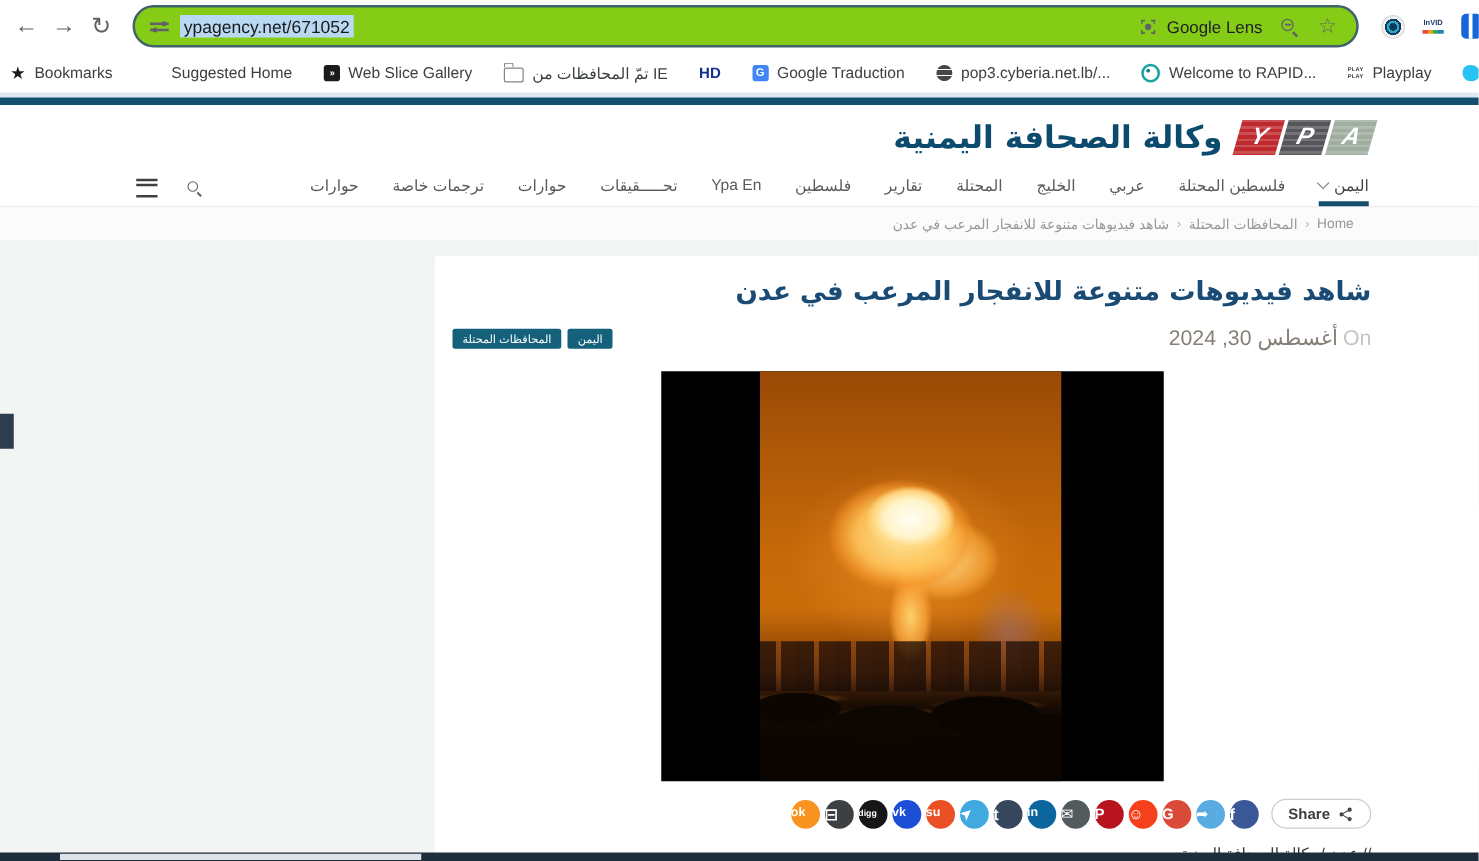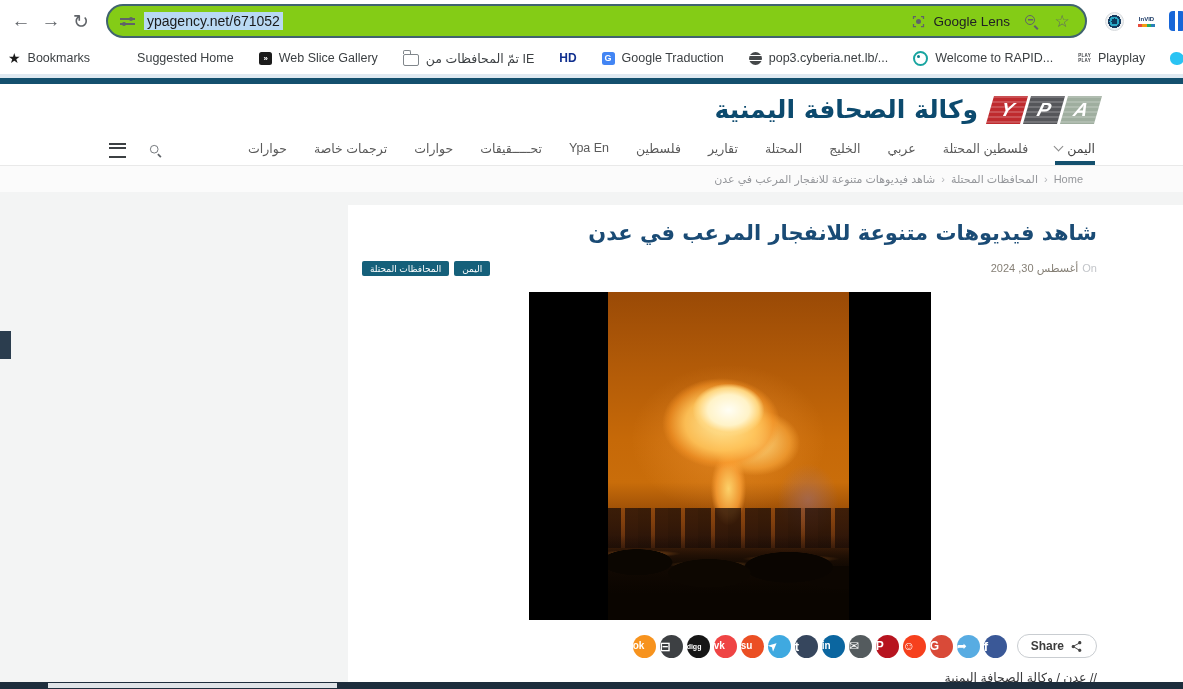--- a/index.html
+++ b/index.html
@@ -78,21 +78,21 @@
   .breadcrumb{height:26px;background:#fbfbfb;display:flex;direction:rtl;align-items:center;
               padding-right:88px;box-sizing:border-box;font-size:11px;color:#95979b}
   .crumb{display:inline-flex;align-items:center;cursor:pointer}
   .crumb-sep{margin:0 6px;color:#b4b6ba}
   
   .page-body{position:absolute;top:192px;bottom:0;left:0;right:0;background:#f3f4f4}
   .content-wrap{position:absolute;left:348px;top:13px;right:0;bottom:0;background:#fff}
   .article{width:735px;margin-left:14px;direction:rtl;padding-top:16px}
   .article-title{font-size:21px;font-weight:700;color:#1a4b75;margin:0;font-family:"DejaVu Sans",sans-serif}
   .meta{display:flex;direction:rtl;justify-content:space-between;align-items:center;margin-top:16px}
-  .date{font-size:11px;color:#857f75}
+  .date{font-size:17px;color:#857f75}
   .date .on{color:#c2c5c9;margin-left:4px}
   .badges{display:flex;direction:rtl;gap:5px}
   .badge{background:#15607a;color:#fff;font-size:9px;padding:2.5px 8px;border-radius:2px;cursor:pointer;white-space:nowrap}
   
   .hero{position:relative;width:402px;height:328px;background:#000;margin:16px auto 0;overflow:hidden}
   .hero-frame{position:absolute;left:79px;top:0;width:241px;height:100%;background:
     radial-gradient(ellipse 46px 34px at 50% 36%,#fffef5 0%,#fff3c8 45%,rgba(255,216,130,.95) 65%,rgba(255,180,70,0) 78%),
     radial-gradient(ellipse 72px 55px at 47% 40%,rgba(255,235,160,.95) 0%,rgba(255,196,90,.9) 50%,rgba(247,150,40,.55) 72%,rgba(240,140,30,0) 82%),
     radial-gradient(ellipse 58px 42px at 61% 46%,rgba(255,225,140,.9) 0%,rgba(252,170,60,.6) 60%,rgba(250,160,50,0) 78%),
     radial-gradient(ellipse 22px 46px at 50% 60%,rgba(255,214,110,.95) 0%,rgba(250,160,55,.8) 55%,rgba(220,110,25,0) 80%),
@@ -334,21 +334,21 @@
         <span style="display:flex;gap:4px">
             <span class="soc" data-icon-name="odnoklassniki" style="background-color: rgb(247, 147, 30);">
     <span class="soc-glyph" style="font-size: 10px;">ok</span>
   </span>
             <span class="soc" data-icon-name="print" style="background-color: rgb(61, 64, 67);">
     <span class="soc-glyph" style="font-size: 13px;">⊟</span>
   </span>
             <span class="soc" data-icon-name="digg" style="background-color: rgb(22, 22, 22);">
     <span class="soc-glyph" style="font-size: 7px;">digg</span>
   </span>
-            <span class="soc" data-icon-name="vk" style="background-color: #ef4444;">
+            <span class="soc" data-icon-name="vk" style="background-color: #1d4ed8;">
     <span class="soc-glyph" style="font-size: 10px;">vk</span>
   </span>
             <span class="soc" data-icon-name="stumbleupon" style="background-color: rgb(235, 79, 36);">
     <span class="soc-glyph" style="font-size: 10px;">su</span>
   </span>
             <span class="soc" data-icon-name="telegram" style="background-color: rgb(63, 169, 224);">
     <span class="soc-glyph" style="font-size: 12px;">➤</span>
   </span>
             <span class="soc" data-icon-name="tumblr" style="background-color: rgb(54, 70, 93);">
     <span class="soc-glyph" style="font-size: 13px;">t</span>

